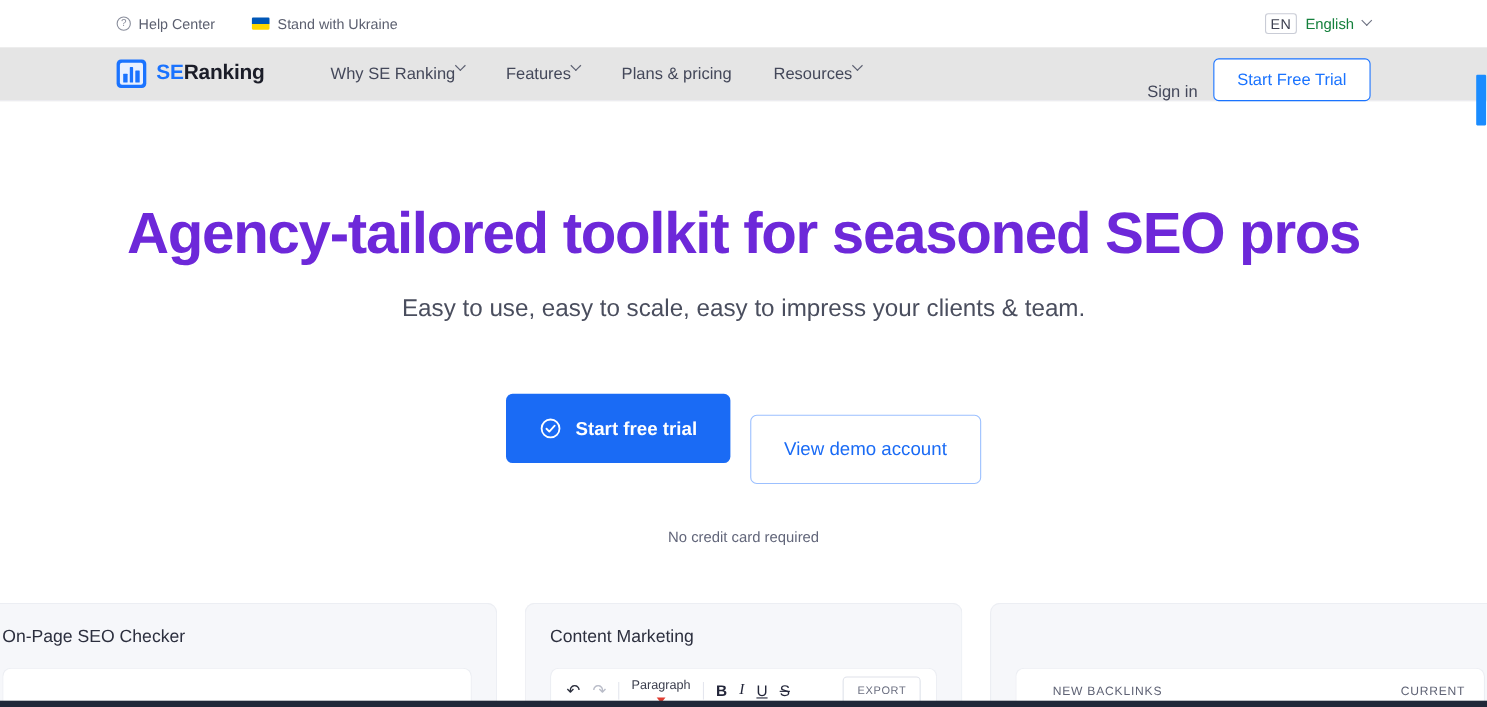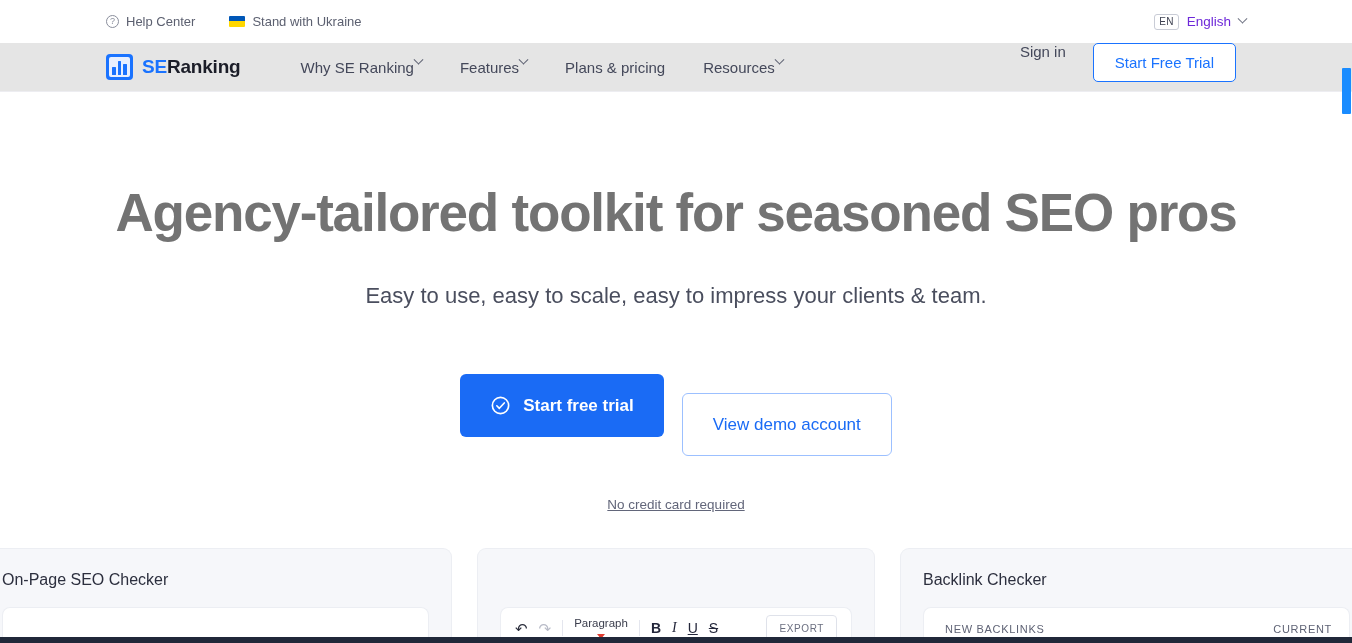--- a/index.html
+++ b/index.html
@@ -68,29 +68,29 @@
     top: 0;
     height: 43px;
     display: flex;
     align-items: center;
     gap: 8px;
     cursor: pointer;
   }
   .lang-badge {
     border: 1px solid #c9ccd6;
     border-radius: 3px;
-    font-size: 10px;
+    font-size: 13px;
     color: #3f4252;
     padding: 2px 4px 2px 4px;
     line-height: 1;
     letter-spacing: .3px;
   }
   .lang-label {
     font-size: 13.5px;
-    color: #6d28d9;
+    color: #15803d;
   }
   .chev {
     display: inline-block;
     width: 7px;
     height: 7px;
     border-right: 1.4px solid #6c7080;
     border-bottom: 1.4px solid #6c7080;
     transform: rotate(45deg) translate(-2px, -2px);
     flex: 0 0 auto;
   }
@@ -168,26 +168,26 @@
     display: inline-block;
     width: 7px;
     height: 7px;
     border-right: 1.5px solid #5b5f70;
     border-bottom: 1.5px solid #5b5f70;
     transform: rotate(45deg) translate(-2px, -2px);
   }
 
   .nav-right {
     position: absolute;
-    right: 116px;
+    right: 106px;
     top: 0;
     height: 49px;
     display: flex;
-    align-items: flex-start;
-    gap: 27px;
+    align-items: flex-end;
+    gap: 14px;
   }
   .signin {
     font-size: 15px;
     color: #44485a;
     cursor: pointer;
     text-decoration: none;
     white-space: nowrap;
   }
   .trial-btn {
     border: 1px solid #1a73ff;
@@ -203,25 +203,25 @@
 
   
   .hero {
     text-align: center;
     padding-top: 92px;
   }
   .hero h1 {
     font-size: 53px;
     font-weight: 700;
     letter-spacing: -1.2px;
-    color: #737373;
+    color: #6d28d9;
     line-height: 1.08;
   }
   .hero .sub {
-    margin-top: 42px;
+    margin-top: 26px;
     font-size: 22px;
     color: #4a4e5e;
     font-weight: 400;
   }
   .cta-row {
     margin-top: 46px;
     display: flex;
     justify-content: center;
     align-items: center;
     gap: 18px;
@@ -254,21 +254,20 @@
     justify-content: center;
     cursor: pointer;
     font-family: inherit;
     white-space: nowrap;
     margin-top: 38px;
   }
   .no-cc {
     margin-top: 41px;
     font-size: 13.5px;
     color: #62667a;
-    text-decoration: underline;
   }
 
   
   .cards {
     position: absolute;
     left: 0;
     right: 0;
     top: 548px;
     height: 95px;
     display: flex;
@@ -376,21 +375,21 @@
     letter-spacing: .6px;
     padding: 7px 12px;
     cursor: pointer;
     font-family: inherit;
     white-space: nowrap;
   }
 
   
   .bl-head {
     position: absolute;
-    left: 4px; right: 0; bottom: 0;
+    left: 16px; right: 0; bottom: 0;
     height: 28px;
     display: flex;
     align-items: center;
     padding: 0 17px;
     font-size: 11px;
     letter-spacing: .7px;
     color: #5f6375;
     white-space: nowrap;
   }
   .bl-head .right { margin-left: auto; }
@@ -511,41 +510,41 @@
       <svg class="gauge" viewBox="0 0 230 120">
         <path d="M25 118 A90 90 0 0 1 205 118" fill="none" stroke="#e6e8ee" stroke-width="1.2"></path>
         <path d="M55 118 A60 60 0 0 1 175 118" fill="none" stroke="#e6e8ee" stroke-width="1.2"></path>
         <line x1="115" y1="28" x2="115" y2="118" stroke="#e6e8ee" stroke-width="1.2"></line>
         <path d="M152 118 L176 100 L188 118 Z" fill="#2bb89a"></path>
       </svg>
     </div>
   </div>
 
   <div class="card">
+    <div class="card-title">Content Marketing</div>
     <div class="card-body">
       <div class="editor-toolbar">
         <span class="tb-icon">↶</span>
         <span class="tb-icon dim">↷</span>
         <span class="tb-sep"></span>
         <span class="tb-para">
           <span>Paragraph</span>
           <span class="tb-caret"></span>
         </span>
         <span class="tb-sep"></span>
         <span class="tb-b">B</span>
         <span class="tb-i">I</span>
         <span class="tb-u">U</span>
         <span class="tb-s">S</span>
         <button class="export-btn">EXPORT</button>
       </div>
     </div>
   </div>
 
   <div class="card">
-    <div class="card-title">Backlink Checker</div>
     <div class="card-body">
       <div class="bl-head">
         <span>NEW BACKLINKS</span>
         <span class="right">CURRENT</span>
       </div>
     </div>
   </div>
 
 </div>
 

